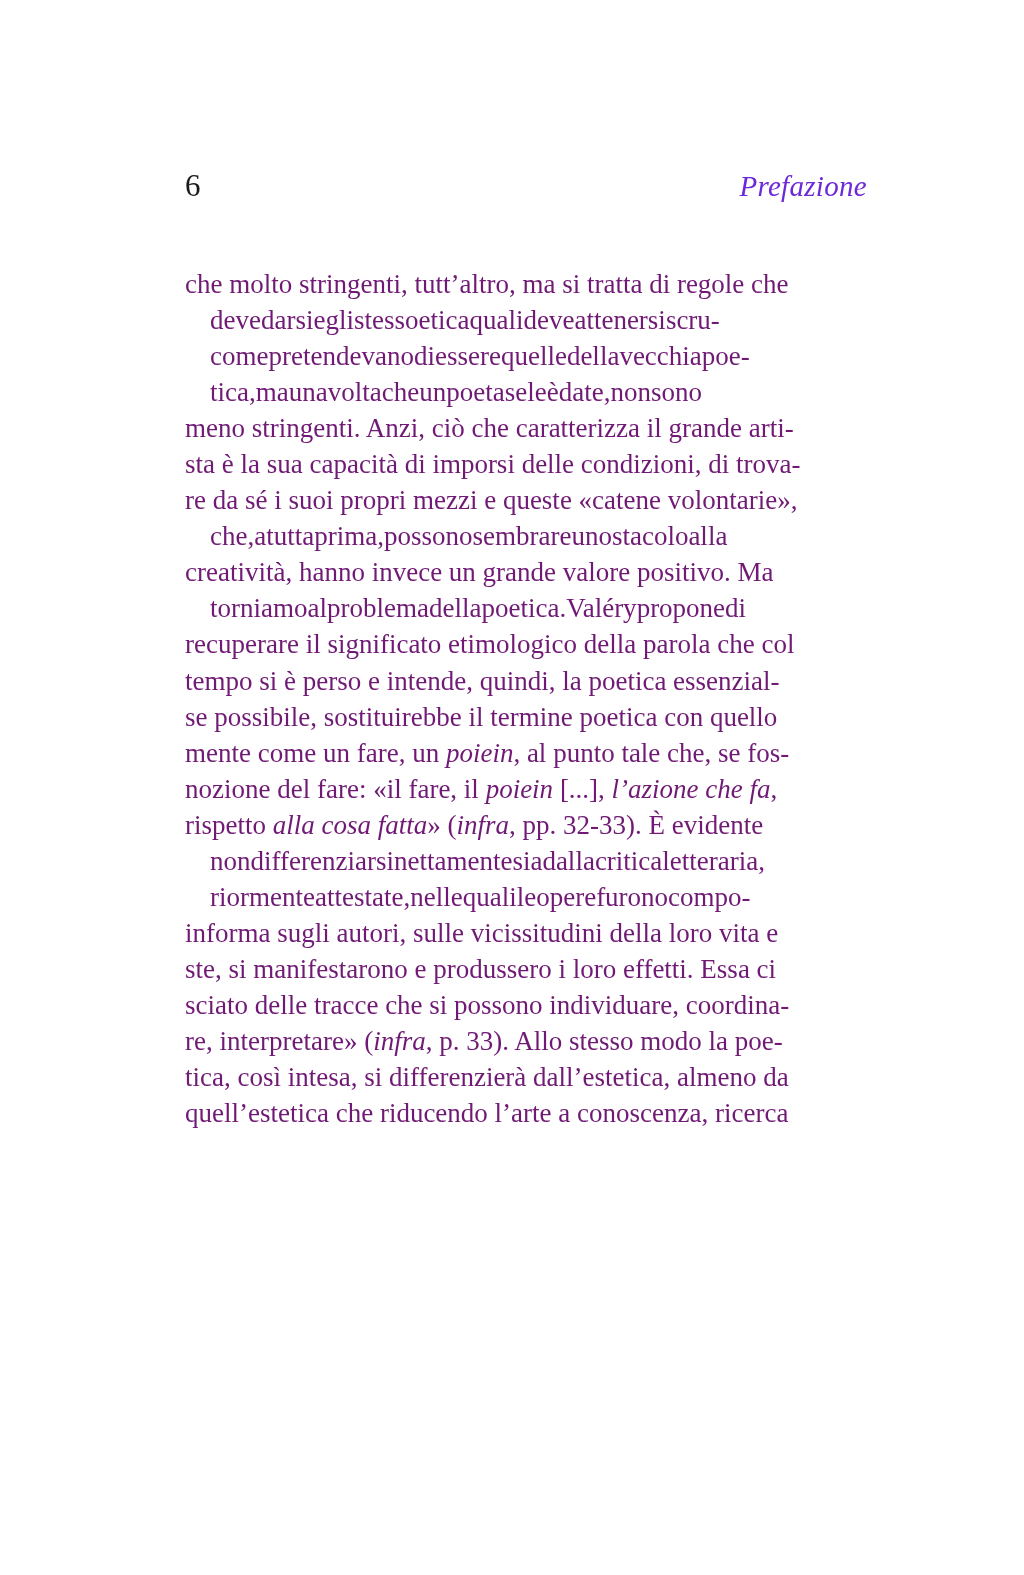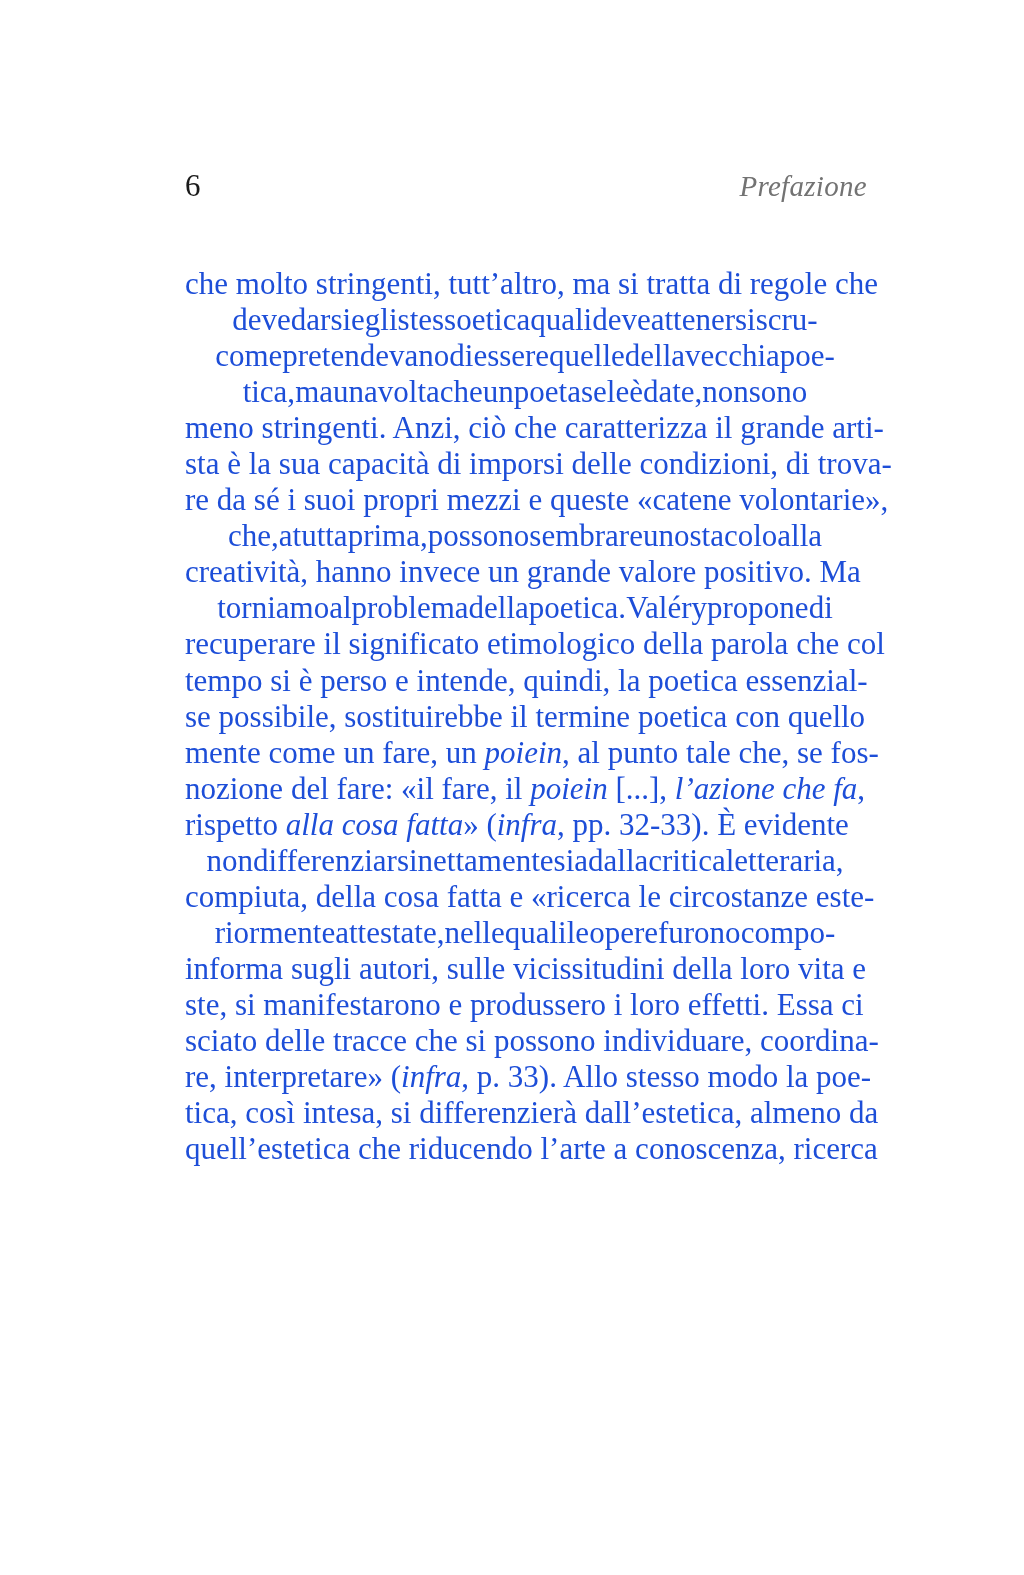--- a/index.html
+++ b/index.html
@@ -31,45 +31,46 @@
   .folio {
     font-size: 31px;
     line-height: 36px;
     color: #1a1a1a;
     letter-spacing: 0.2px;
   }
   .runhead-title {
     font-size: 29px;
     line-height: 36px;
     font-style: italic;
-    color: #737373;
+    color: #6d28d9;
     letter-spacing: 0.3px;
   }
 
   
   .textblock {
     position: absolute;
     left: 185px;
     top: 266px;
     width: 680px;
   }
   .ln {
     display: block;
-    font-size: 31px;
+    font-size: 27px;
     line-height: 36.05px;
-    color: #1d4ed8;
+    color: #701a75;
     white-space: nowrap;
     letter-spacing: 0px;
     height: 36.05px;
   }
   
   .ln.j {
     display: flex;
-    justify-content: center;
+    justify-content: flex-start;
     white-space: normal;
+    margin-left: 25px;
   }
   .ln.j > span.w {
     white-space: pre;
   }
   .ln i {
     font-style: italic;
   }
 </style>
 </head>
 <body>
@@ -153,21 +154,20 @@
       <div class="ln"><span>rispetto </span><i>alla cosa fatta</i><span>» (</span><i>infra</i><span>, pp. 32-33). È evidente</span></div>
       <div class="ln j">
         <span class="w">non</span>
         <span class="w">differenziarsi</span>
         <span class="w">nettamente</span>
         <span class="w">sia</span>
         <span class="w">dalla</span>
         <span class="w">critica</span>
         <span class="w">letteraria,</span>
       </div>
-      <div class="ln"><span>compiuta, della cosa fatta e «ricerca le circostanze este-</span></div>
       <div class="ln j">
         <span class="w">riormente</span>
         <span class="w">attestate,</span>
         <span class="w">nelle</span>
         <span class="w">quali</span>
         <span class="w">le</span>
         <span class="w">opere</span>
         <span class="w">furono</span>
         <span class="w">compo-</span>
       </div>

